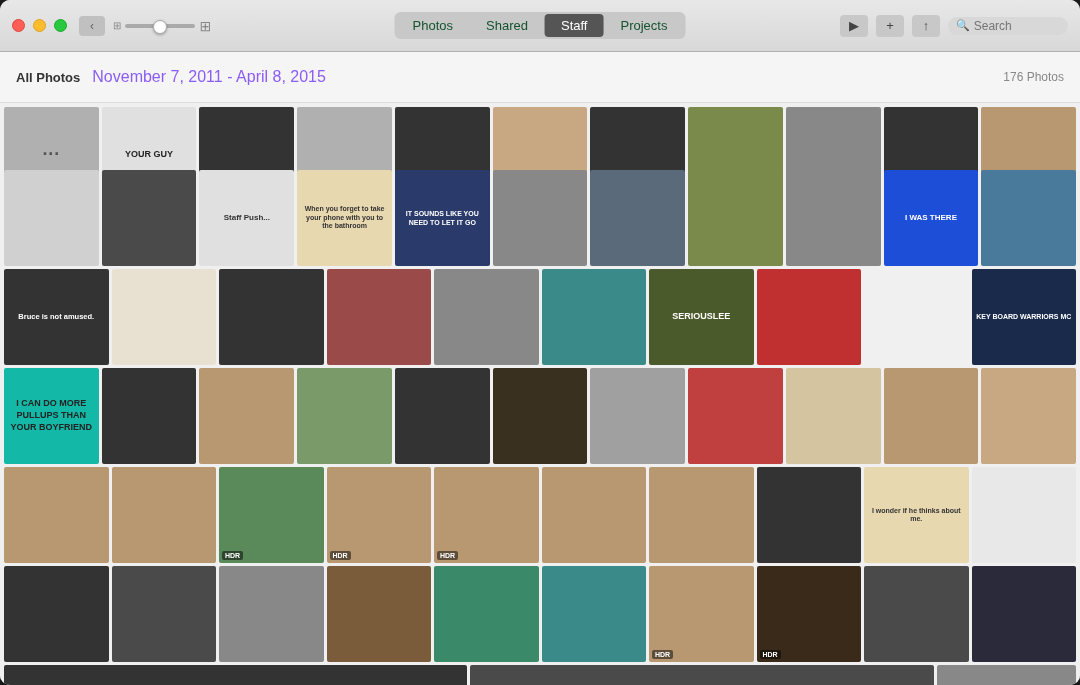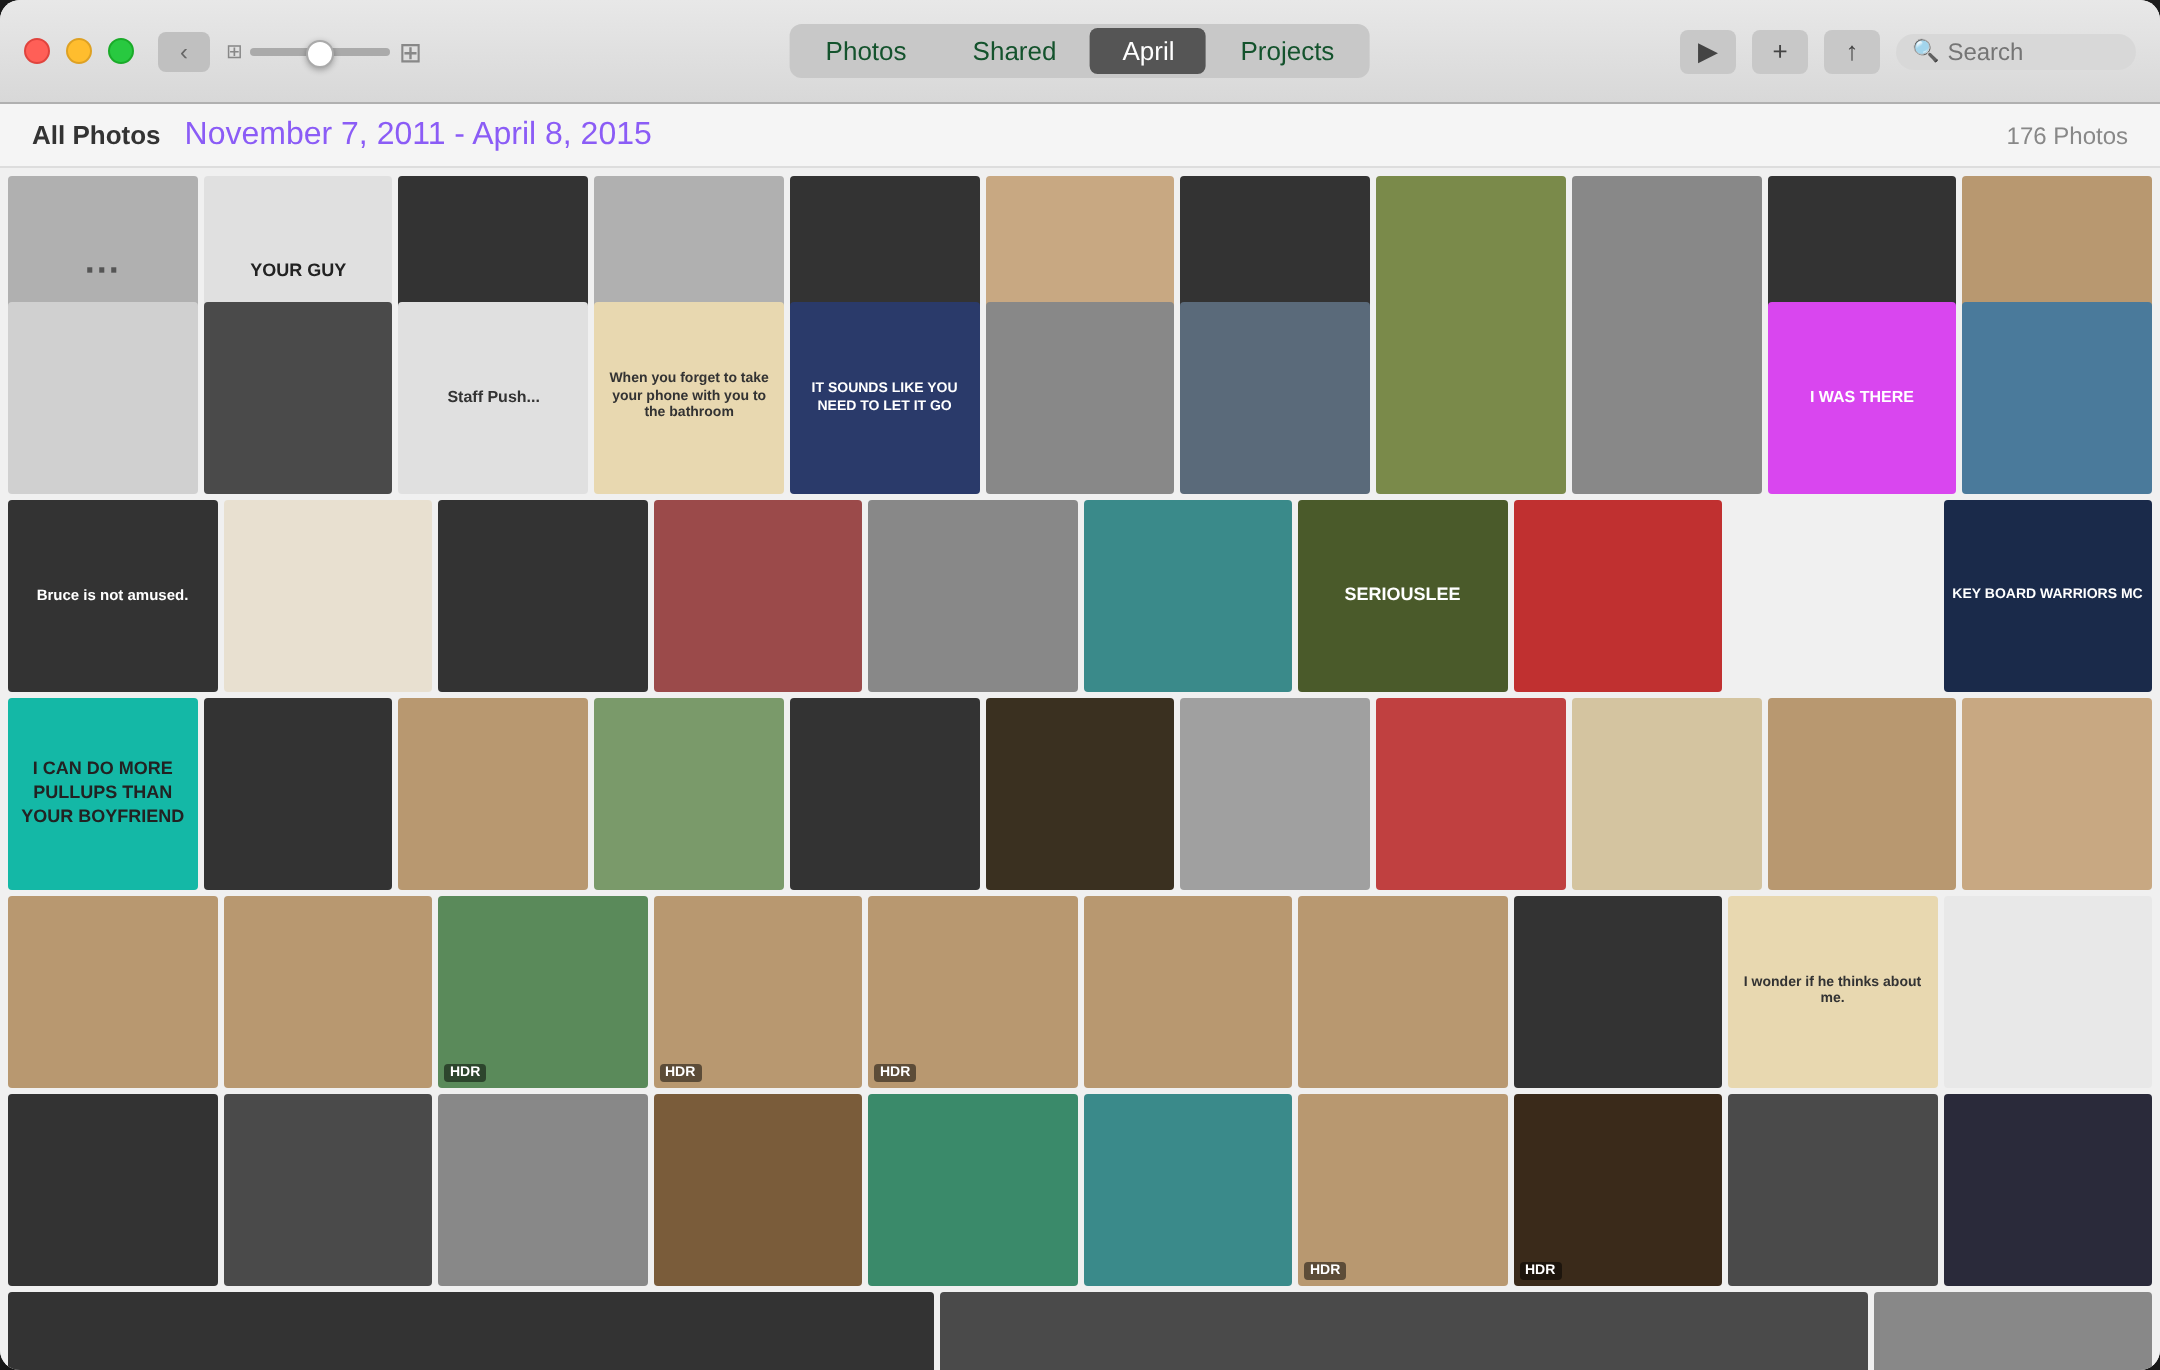--- a/index.html
+++ b/index.html
@@ -157,21 +157,21 @@
       background: none;
       border: none;
       outline: none;
       font-size: 12px;
       color: #666;
       width: 90px;
     }
 
     
     .subtitlebar {
-      height: 32px;
+      height: 51px;
       background: #f5f5f5;
       border-bottom: 1px solid #ddd;
       display: flex;
       align-items: center;
       padding: 0 16px;
       flex-shrink: 0;
     }
 
     .subtitle-left {
       display: flex;
@@ -264,21 +264,21 @@
     .p-gray { background: #888; }
     .p-dark { background: #333; }
     .p-brown { background: #7a5c3a; }
     .p-blue { background: #4a7a9b; }
     .p-green { background: #5a8a5a; }
     .p-red { background: #9b4a4a; }
     .p-teal { background: #3a8a8a; }
     .p-white { background: #e0e0e0; }
     .p-tan { background: #c8a882; }
     .p-olive { background: #7a8a4a; }
-    .p-navy { background: #d946ef; }
+    .p-navy { background: #1d4ed8; }
     .p-lightgray { background: #b0b0b0; }
     .p-beige { background: #d4c4a0; }
     .p-charcoal { background: #4a4a4a; }
     .p-warmtan { background: #b89870; }
     .p-cream { background: #e8d8b0; }
     .p-slate { background: #5a6a7a; }
   </style>
 </head>
 <body>
 
@@ -295,21 +295,21 @@
 
     <div class="slider-area">
       <span style="font-size:10px;color:#888;">⊞</span>
       <div class="slider-thumb"></div>
       <span style="font-size:14px;color:#888;">⊞</span>
     </div>
 
     <div class="tab-group">
       <div class="tab">Photos</div>
       <div class="tab">Shared</div>
-      <div class="tab active">April</div>
+      <div class="tab active">Staff</div>
       <div class="tab">Projects</div>
     </div>
 
     <div class="titlebar-right">
       <div class="icon-btn">▶</div>
       <div class="icon-btn">+</div>
       <div class="icon-btn">↑</div>
       <div class="search-box">
         <span style="color:#999;font-size:11px;">🔍</span>
         <input type="text" placeholder="Search" style="">

